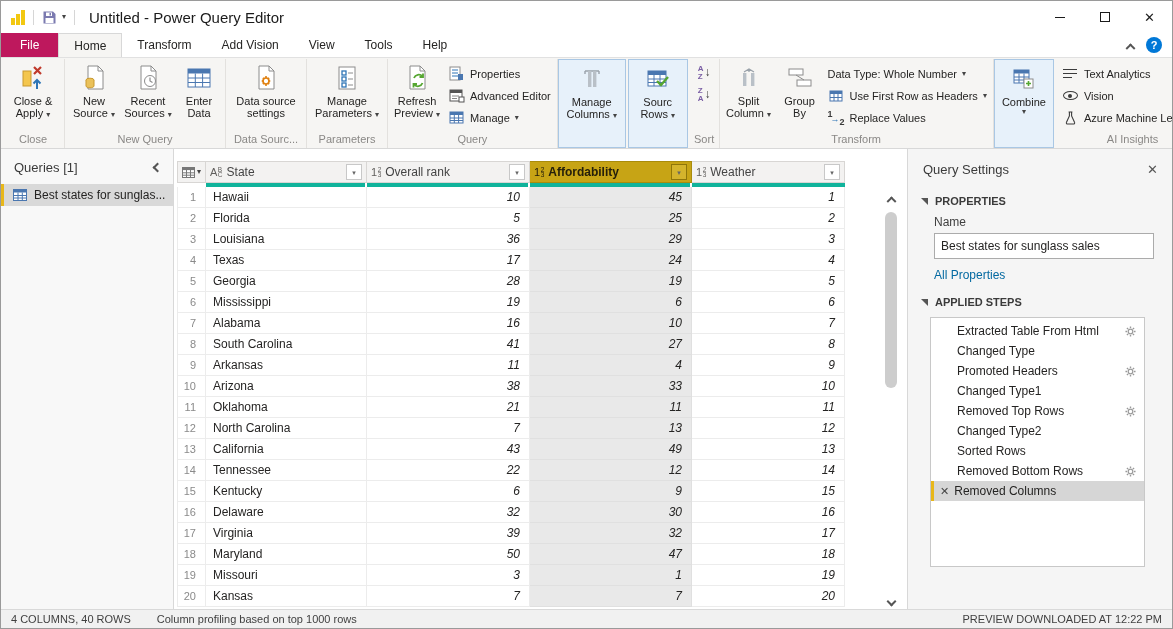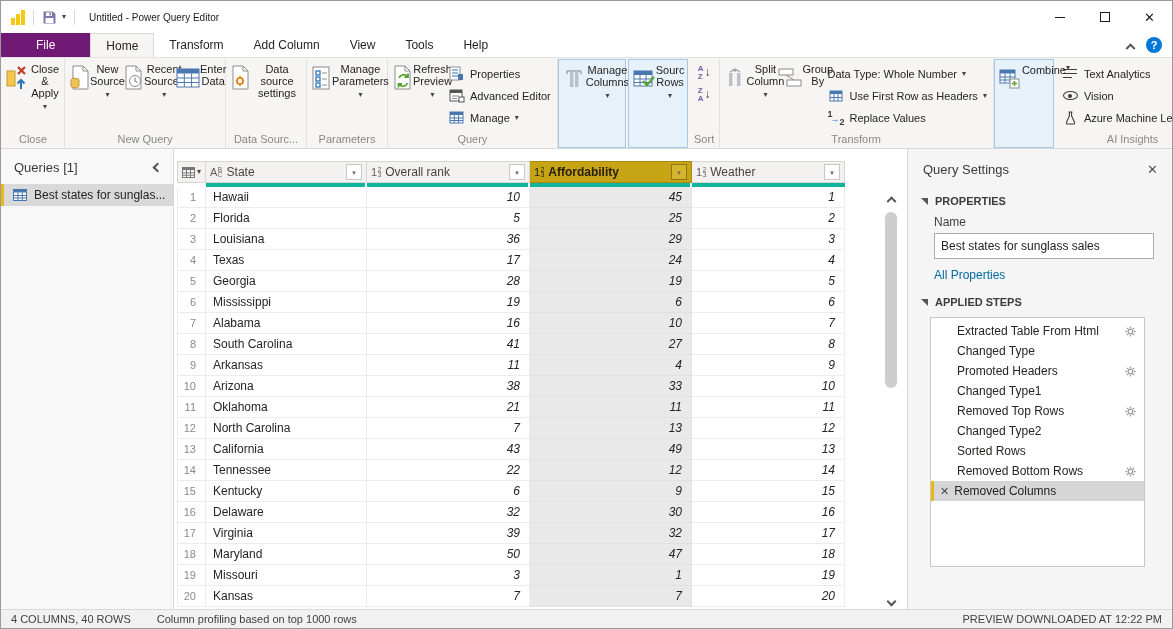--- a/index.html
+++ b/index.html
@@ -6,45 +6,45 @@
   body { background:#e8e8e8; font-family:"Liberation Sans", sans-serif; }
   .window { position:relative; width:1173px; height:629px; background:#fff; border:1px solid #9a9a9a; overflow:hidden; font-size:12px; color:#252423; }
 
   
   .titlebar { height:32px; display:flex; align-items:center; padding-left:10px; background:#fff; }
   .pbi-logo { display:flex; align-items:flex-end; gap:1px; height:15px; }
   .pbi-logo span { display:inline-block; width:4px; background:#F2C811; }
   .pbi-b1{height:7px}.pbi-b2{height:11px}.pbi-b3{height:15px}
   .tb-sep { width:1px; height:15px; background:#d6d6d6; margin:0 8px; }
   .caret { font-size:8px; color:#444; line-height:1; }
-  .tb-title { font-size:10px; margin-left:6px; color:#1b1b1b; }
+  .tb-title { font-size:15px; margin-left:6px; color:#1b1b1b; }
   .win-controls { margin-left:auto; display:flex; height:32px; }
   .win-btn { width:45px; display:flex; align-items:center; justify-content:center; color:#1b1b1b; font-size:13px; }
   .minline { display:block; width:10px; height:0; border-top:1px solid #1b1b1b; }
   .maxbox { display:block; width:10px; height:10px; border:1px solid #1b1b1b; }
 
   
   .tabs { height:24px; display:flex; align-items:stretch; background:#fff; }
   .tab { padding:0 15px; display:flex; align-items:center; font-size:12px; color:#252423; }
-  .tab.file { background:#701a75; color:#fff; padding:0 35px; }
+  .tab.file { background:#be185d; color:#fff; padding:0 19px; }
   .tab.active { background:#f6f5f3; border:1px solid #d8d8d8; border-bottom:none; }
   .tabs-right { margin-left:auto; display:flex; align-items:center; gap:12px; padding-right:10px; }
   .chev { display:inline-block; width:7px; height:7px; border-right:2px solid #555; border-bottom:2px solid #555; }
   .chev.up { transform:rotate(-135deg) translate(-2px,-2px); }
   .chev.down { transform:rotate(45deg); }
   .chev.left { transform:rotate(135deg); }
   .help-circle { width:16px; height:16px; border-radius:50%; background:#0078D7; color:#fff; font-size:11px; font-weight:bold; display:flex; align-items:center; justify-content:center; }
 
   
   .ribbon { height:92px; background:#f6f5f3; border-top:1px solid #e1e1e1; border-bottom:1px solid #d8d8d8; display:flex; align-items:stretch; padding:1px 0 0 1px; overflow:hidden; }
   .rgroup { display:flex; flex-direction:column; border-right:1px solid #e3e1de; padding:1px 3px 0; }
   .rgroup-body { flex:1; display:flex; align-items:stretch; gap:2px; }
   .rgroup-label { height:16px; text-align:center; font-size:11px; color:#8a8886; line-height:15px; white-space:nowrap; overflow:hidden; }
   .rgroup.hl { border:1px solid #a9c7e4; background:#e7f1fa; margin-right:2px; }
-  .btn-big { width:52px; display:flex; padding-top:3px; text-align:center; font-size:11px; line-height:12px; color:#252423; }
+  .btn-big { width:52px; display:flex; flex-direction:column; align-items:center; padding-top:3px; text-align:center; font-size:11px; line-height:12px; color:#252423; }
   .btn-big .ic { height:30px; display:flex; align-items:center; justify-content:center; margin-bottom:2px; }
   .btn-big .lbl { white-space:normal; }
   .w56{width:56px}.w60{width:60px}.w74{width:74px}.w46{width:46px}
   .btn-col { display:flex; flex-direction:column; gap:1px; padding-top:3px; }
   .btn-sm { display:flex; align-items:center; gap:5px; height:21px; font-size:11px; white-space:nowrap; padding:0 3px; color:#252423; }
   .ic16 { width:17px; height:16px; display:flex; align-items:center; justify-content:center; flex:none; }
   .sort-col { display:flex; flex-direction:column; gap:6px; padding:5px 5px 0; }
   .sort-item { display:flex; align-items:flex-start; gap:1px; }
   .sortletters { display:flex; flex-direction:column; font-size:8px; line-height:8px; font-weight:bold; color:#7b5fa5; }
   .sort-arrow { font-size:12px; color:#3b3b3b; line-height:14px; }
@@ -140,21 +140,21 @@
           <span class="maxbox"></span>
         </span>
       <span class="win-btn">✕</span>
     </div>
   </div>
 
   <div class="tabs">
     <span class="tab file">File</span>
     <span class="tab active">Home</span>
     <span class="tab">Transform</span>
-    <span class="tab">Add Column</span>
+    <span class="tab">Add Vision</span>
     <span class="tab">View</span>
     <span class="tab">Tools</span>
     <span class="tab">Help</span>
     <span class="tabs-right">
       <span class="chev up"></span>
       <span class="help-circle">?</span>
     </span>
   </div>
 
   <div class="ribbon">

